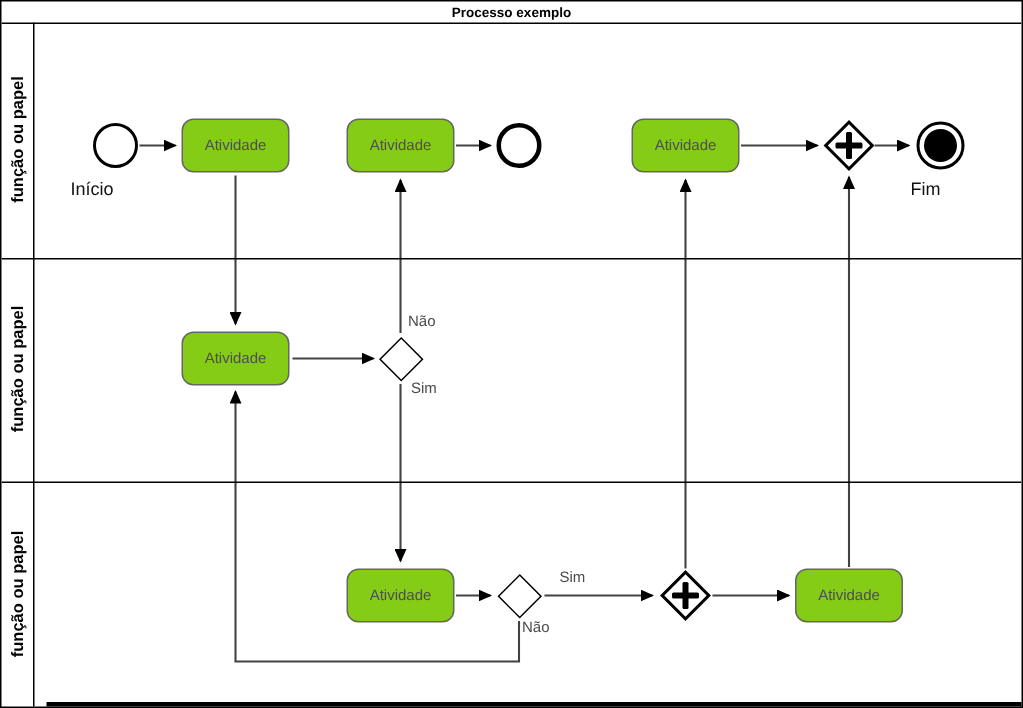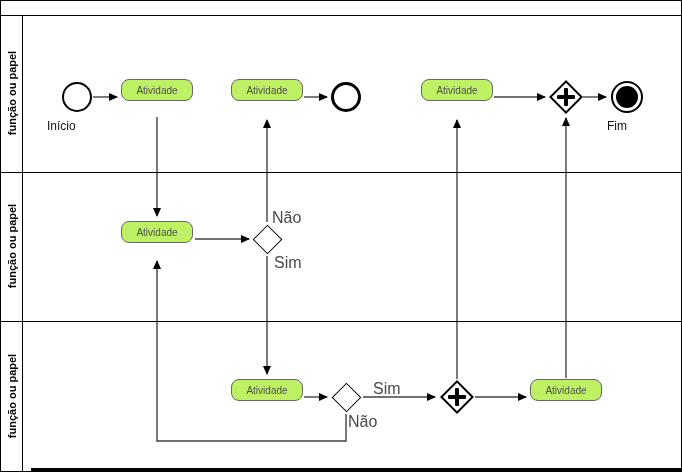--- a/index.html
+++ b/index.html
@@ -7,39 +7,39 @@
   .pool{position:relative;width:682px;height:472px;box-sizing:border-box;
         border:1px solid #000;background:#fff;overflow:hidden;}
   .edges{position:absolute;left:0;top:0;width:682px;height:472px;pointer-events:none;}
   .pool-title{position:absolute;left:0;top:0;width:100%;height:14px;line-height:15px;
         text-align:center;font-size:9px;font-weight:bold;color:#000;}
   .hline{position:absolute;left:0;right:0;height:1px;background:#000;}
   .vline{position:absolute;left:21px;top:14px;height:457px;width:1px;background:#000;}
   .lane-label{position:absolute;left:-59px;width:140px;height:14px;line-height:14px;
         text-align:center;font-size:11px;font-weight:bold;color:#000;
         transform:rotate(-90deg);transform-origin:center;white-space:nowrap;}
-  .task{position:absolute;width:72px;height:22px;background:#bef264;border:1.5px solid #666;
+  .task{position:absolute;width:72px;height:36px;background:#84cc16;border:1.5px solid #666;
         border-radius:8px;box-sizing:border-box;display:flex;align-items:center;justify-content:center;}
   .task-label{font-size:10px;color:#4f4f4f;}
   .event{position:absolute;border-radius:50%;background:#fff;box-sizing:border-box;}
   .start{width:30px;height:30px;border:2px solid #000;}
   .end-simple{width:30px;height:30px;border:3px solid #000;}
   .end-final{width:32px;height:32px;border:2px solid #000;display:flex;align-items:center;justify-content:center;}
   .end-inner{width:22px;height:22px;border-radius:50%;background:#000;}
   .node-label{position:absolute;font-size:12px;color:#111;}
   .gateway{position:absolute;display:flex;align-items:center;justify-content:center;}
   .gw34{width:34px;height:34px;}
   .gw31{width:31px;height:31px;}
   .diamond{background:#fff;transform:rotate(45deg);box-sizing:border-box;}
   .gw34 .diamond{width:24px;height:24px;border:2px solid #000;}
   .gw31 .diamond{width:21px;height:21px;border:1.5px solid #000;}
   .plus{position:absolute;left:0;top:0;right:0;bottom:0;}
   .plus .ph{position:absolute;left:8px;right:8px;top:15px;height:4px;background:#000;border-radius:1px;}
   .plus .pv{position:absolute;top:8px;bottom:8px;left:15px;width:4px;background:#000;border-radius:1px;}
-  .edge-label{position:absolute;font-size:16px;color:#4a4a4a;white-space:nowrap;}
+  .edge-label{position:absolute;font-size:10px;color:#4a4a4a;white-space:nowrap;}
   .scrollbar{position:absolute;left:30px;top:467px;width:652px;height:4px;background:#000;}
   .edge{stroke:#424242;stroke-width:1.4;fill:none;}
 </style>
 </head>
 <body>
 
 <div class="pool">
 
   <svg class="edges" viewBox="0 0 682 472">
     <defs>
@@ -56,20 +56,21 @@
     <path class="edge" marker-end="url(#arr)" d="M303 396 L326 396"></path>
     <path class="edge" marker-end="url(#arr)" d="M362 396 L434 396"></path>
     <path class="edge" marker-end="url(#arr)" d="M345 413 L345 440 L156 440 L156 260"></path>
     <path class="edge" marker-end="url(#arr)" d="M456 378 L456 119"></path>
     <path class="edge" marker-end="url(#arr)" d="M474 396 L525 396"></path>
     <path class="edge" marker-end="url(#arr)" d="M565 377 L565 117"></path>
     <path class="edge" marker-end="url(#arr)" d="M493 96 L544 96"></path>
     <path class="edge" marker-end="url(#arr)" d="M582 96 L605 96"></path>
   </svg>
 
+  <div class="pool-title">Processo exemplo</div>
   <div class="hline" style="top:14px"></div>
   <div class="hline" style="top:171px"></div>
   <div class="hline" style="top:320px"></div>
   <div class="vline"></div>
 
   <div class="lane-label" style="top:85px">função ou papel</div>
   <div class="lane-label" style="top:238px">função ou papel</div>
   <div class="lane-label" style="top:388px">função ou papel</div>
 
   <div class="event start" style="left:61px;top:81px"></div>

